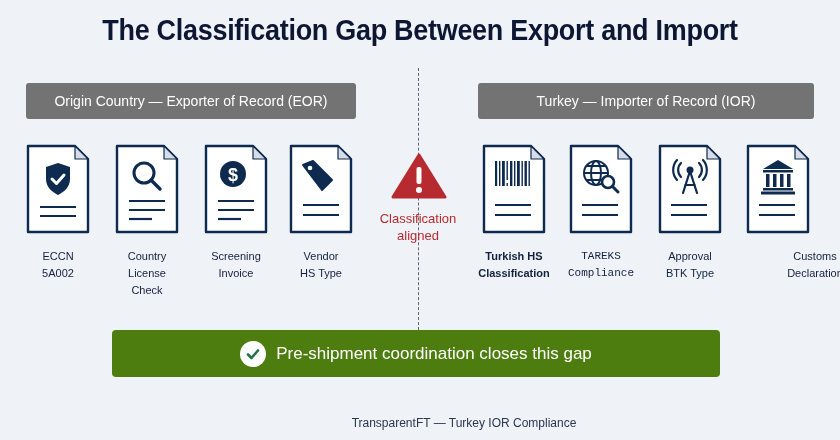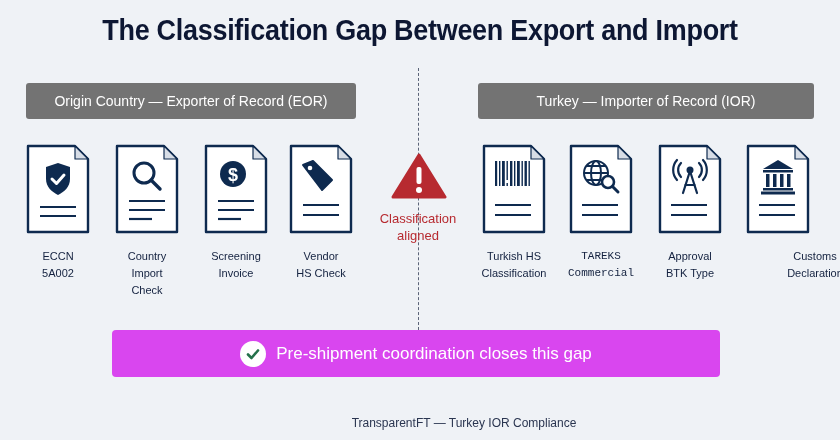--- a/index.html
+++ b/index.html
@@ -35,21 +35,21 @@
     position: absolute; top: 248px; width: 110px; text-align: center;
     font-size: 11px; line-height: 17px; color: #13213f;
   }
   .gap-icon { position: absolute; left: 391px; top: 153px; width: 56px; height: 46px; }
   .gap-text {
     position: absolute; left: 358px; top: 210px; width: 120px; text-align: center;
     font-size: 13px; line-height: 17px; color: #b72a30;
   }
   .banner {
     position: absolute; left: 112px; top: 330px; width: 608px; height: 47px;
-    background: #d946ef; border-radius: 4px;
+    background: #4d7c0f; border-radius: 4px;
     display: flex; align-items: center; justify-content: center; gap: 10px;
     color: #fff; font-size: 17px;
   }
   .banner .check {
     width: 26px; height: 26px; border-radius: 50%; background: #fff;
     display: flex; align-items: center; justify-content: center;
   }
   .footer {
     position: absolute; left: 0; top: 416px; width: 840px; text-align: center;
     font-size: 12px; color: #2a3550; margin-left: 44px;
@@ -97,21 +97,21 @@
     <use href="#docframe"></use>
     <circle cx="30" cy="30" r="10" fill="none" stroke="#0e2a4f" stroke-width="3"></circle>
     <line x1="37" y1="37" x2="46" y2="46" stroke="#0e2a4f" stroke-width="3.4" stroke-linecap="round"></line>
     <line x1="15" y1="58" x2="51" y2="58" stroke="#0e2a4f" stroke-width="2.2"></line>
     <line x1="15" y1="67" x2="51" y2="67" stroke="#0e2a4f" stroke-width="2.2"></line>
     <line x1="15" y1="76" x2="38" y2="76" stroke="#0e2a4f" stroke-width="2.2"></line>
   </svg>
 </div>
 <div class="doc-label" style="left:92px;">
   <div>Country</div>
-  <div>Import</div>
+  <div>License</div>
   <div>Check</div>
 </div>
 
 <div class="doc" style="left:203px;">
   <svg viewBox="0 0 66 92">
     <use href="#docframe"></use>
     <circle cx="30" cy="31" r="13" fill="#0e2a4f"></circle>
     <text x="30" y="37.5" text-anchor="middle" font-size="18" font-weight="bold" fill="#fff" font-family="Liberation Sans, sans-serif">$</text>
     <line x1="15" y1="58" x2="51" y2="58" stroke="#0e2a4f" stroke-width="2.2"></line>
     <line x1="15" y1="67" x2="51" y2="67" stroke="#0e2a4f" stroke-width="2.2"></line>
@@ -127,21 +127,21 @@
   <svg viewBox="0 0 66 92">
     <use href="#docframe"></use>
     <path d="M15 22 L25 18 L44 37 L34 47 Z" fill="#0e2a4f" stroke="#0e2a4f" stroke-width="2" stroke-linejoin="round"></path>
     <circle cx="22" cy="25" r="2.3" fill="#fff"></circle>
     <line x1="15" y1="62" x2="51" y2="62" stroke="#0e2a4f" stroke-width="2.2"></line>
     <line x1="15" y1="72" x2="51" y2="72" stroke="#0e2a4f" stroke-width="2.2"></line>
   </svg>
 </div>
 <div class="doc-label" style="left:266px;">
   <div>Vendor</div>
-  <div>HS Check</div>
+  <div>HS Type</div>
 </div>
 
 <svg class="gap-icon" viewBox="0 0 56 46">
   <path d="M28 2 L54 44 H2 Z" fill="#b72a30" stroke="#b72a30" stroke-width="3" stroke-linejoin="round"></path>
   <rect x="25.5" y="14" width="5" height="17" rx="2" fill="#fff"></rect>
   <circle cx="28" cy="37" r="3" fill="#fff"></circle>
 </svg>
 <div class="gap-text">
   <div>Classification</div>
   <div>aligned</div>
@@ -160,21 +160,21 @@
       <rect x="33" y="18" width="1.4" height="25"></rect>
       <rect x="36" y="18" width="2.8" height="25"></rect>
       <rect x="40.5" y="18" width="1.4" height="25"></rect>
       <rect x="43.5" y="18" width="2.4" height="25"></rect>
       <rect x="47.5" y="18" width="1.4" height="25"></rect>
     </g>
     <line x1="14" y1="62" x2="50" y2="62" stroke="#0e2a4f" stroke-width="2.2"></line>
     <line x1="14" y1="72" x2="50" y2="72" stroke="#0e2a4f" stroke-width="2.2"></line>
   </svg>
 </div>
-<div class="doc-label" style="left:459px;">
+<div class="doc-label" style="left:459px;font-weight:bold;">
   <div>Turkish HS</div>
   <div>Classification</div>
 </div>
 
 <div class="doc" style="left:568px;">
   <svg viewBox="0 0 66 92">
     <use href="#docframe"></use>
     <g stroke="#0e2a4f" stroke-width="2" fill="none">
       <circle cx="28" cy="30" r="12"></circle>
       <ellipse cx="28" cy="30" rx="5" ry="12"></ellipse>
@@ -183,21 +183,21 @@
       <line x1="18" y1="37" x2="38" y2="37"></line>
     </g>
     <circle cx="40" cy="39" r="6" fill="#fff" stroke="#0e2a4f" stroke-width="2.6"></circle>
     <line x1="44.5" y1="43.5" x2="50" y2="49" stroke="#0e2a4f" stroke-width="3" stroke-linecap="round"></line>
     <line x1="14" y1="62" x2="50" y2="62" stroke="#0e2a4f" stroke-width="2.2"></line>
     <line x1="14" y1="72" x2="50" y2="72" stroke="#0e2a4f" stroke-width="2.2"></line>
   </svg>
 </div>
 <div class="doc-label" style="left:546px;font-family:Liberation Mono, monospace;">
   <div>TAREKS</div>
-  <div>Commercial</div>
+  <div>Compliance</div>
 </div>
 
 <div class="doc" style="left:657px;">
   <svg viewBox="0 0 66 92">
     <use href="#docframe"></use>
     <g stroke="#0e2a4f" stroke-width="2.2" fill="none" stroke-linecap="round">
       <path d="M24 20 A10 10 0 0 0 24 34"></path>
       <path d="M20 17 A15 15 0 0 0 20 37"></path>
       <path d="M42 20 A10 10 0 0 1 42 34"></path>
       <path d="M46 17 A15 15 0 0 1 46 37"></path>

